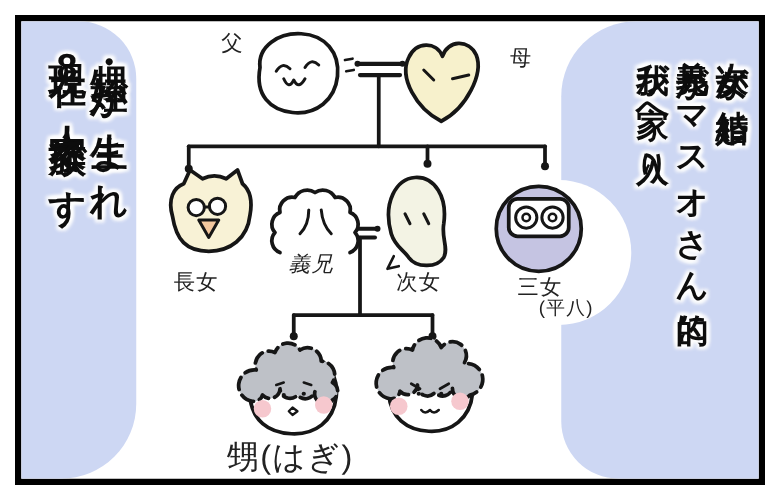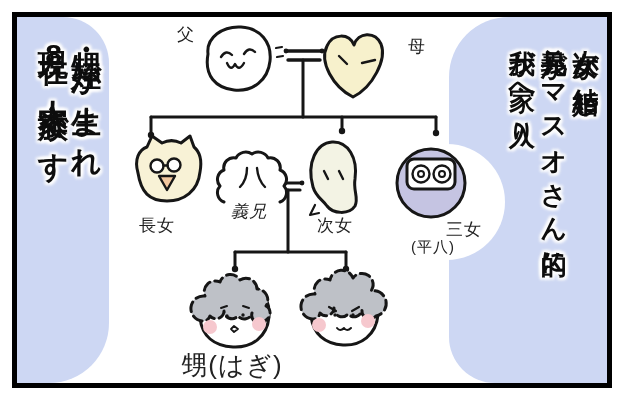--- a/index.html
+++ b/index.html
@@ -16,21 +16,21 @@
   .cloud-right { right:0; top:0; bottom:0; width:158px; border-radius:60px 0 0 46px; }
   .cloud-hole  { position:absolute; left:372px; top:127px; width:116px; height:116px;
                  background:#ffffff; border-radius:50%; z-index:2; }
   .tree-svg { position:absolute; left:0; top:0; z-index:3; }
   .lbl {
     position:absolute; z-index:4; transform:translateX(-50%);
     font-size:17px; font-weight:500; color:#222; white-space:nowrap;
     letter-spacing:1px; line-height:1.05;
     text-shadow:0 0 3px #fff, 0 0 3px #fff;
   }
-  .lbl-sm { font-size:15px; }
+  .lbl-sm { font-size:15px;margin-left:20px; }
   .lbl-lg { font-size:26px; }
   .caption {
     position:absolute; z-index:5; writing-mode:vertical-rl; text-orientation:upright;
     white-space:pre-line; font-weight:800; color:#0d0d0d;
     text-shadow: 0 0 4px #fff, 0 0 4px #fff, 0 0 6px #fff,
                  2px 2px 3px #fff, -2px -2px 3px #fff,
                  2px -2px 3px #fff, -2px 2px 3px #fff;
   }
   .caption-right { top:12px; right:6px; font-size:26px; line-height:1.22; letter-spacing:3px; }
   .caption-left  { top:11px; left:20px; font-size:30px; line-height:1.1;  letter-spacing:5px; }
@@ -144,21 +144,21 @@
         <circle cx="353" cy="315" r="1.7" fill="#161616" stroke="none"></circle>
         <path d="M337 328 q3 4 7 0 q3 4 7 0" stroke-width="2"></path>
       </g>
     </svg>
 
     <div class="lbl" style="left:169px; top:9px;">父</div>
     <div class="lbl" style="left:400px; top:21px;">母</div>
     <div class="lbl" style="left:140px; top:200px;text-align:right;">長女</div>
     <div class="lbl" style="left:232px; top:186px;font-style:italic;">義兄</div>
     <div class="lbl" style="left:318px; top:200px;">次女</div>
-    <div class="lbl" style="left:415px; top:204px;margin-left:32px;">三女</div>
+    <div class="lbl" style="left:415px; top:204px;">三女</div>
     <div class="lbl lbl-sm" style="left:416px; top:222px;">(平八)</div>
     <div class="lbl lbl-lg" style="left:215px; top:335px;">甥(はぎ)</div>
 
     <div class="caption caption-right">次女が結婚し
 義兄がマスオさん的に
 我が家へ入り</div>
     <div class="caption caption-left">甥・姪が生まれ
 現在8人家族です</div>
 
   </div>

